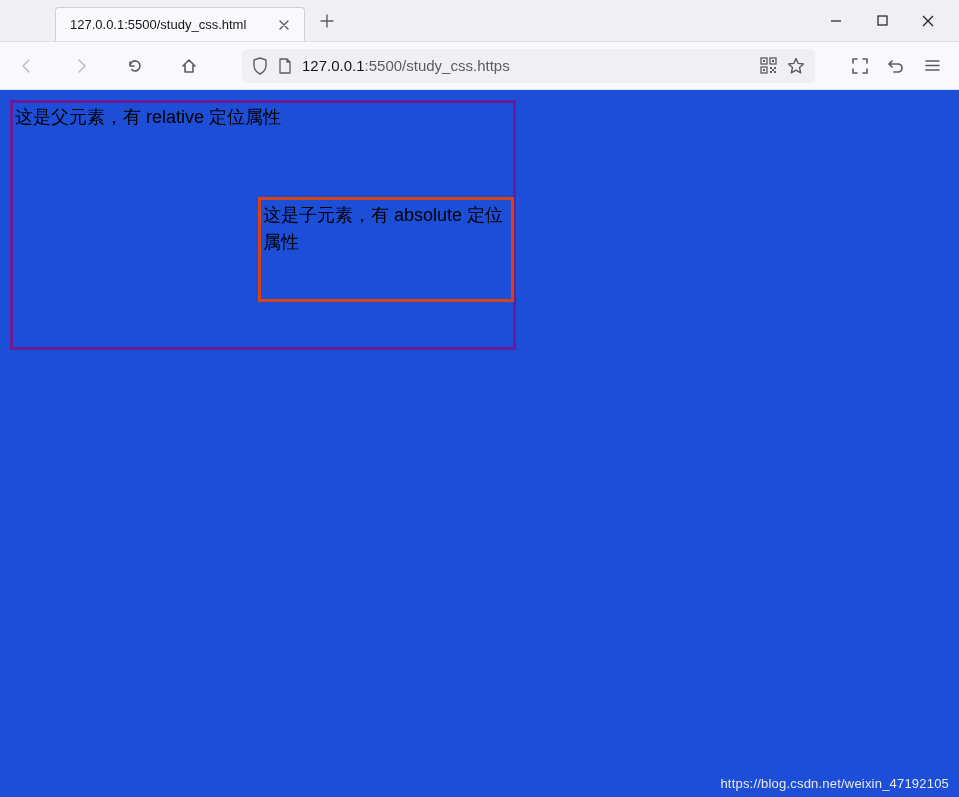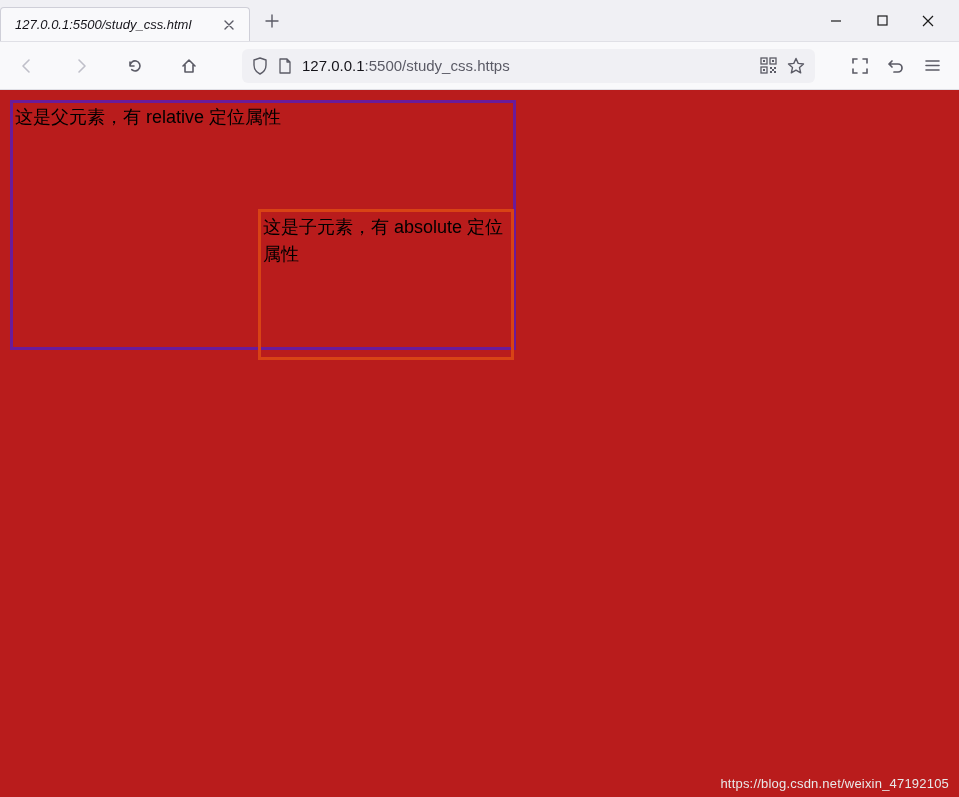--- a/index.html
+++ b/index.html
@@ -19,22 +19,22 @@
     .titlebar {
       height: 42px;
       background: #f0f0f4;
       display: flex;
       align-items: stretch;
       border-bottom: 1px solid #e0e0e6;
     }
     .tab-strip {
       display: flex;
       align-items: flex-end;
+      padding-left: 55px;
       flex: 1;
-      font-style: italic;
     }
     .tab {
       display: flex;
       align-items: center;
       background: #f9f9fb;
       border: 1px solid #cfcfd8;
       border-bottom: none;
       border-radius: 4px 4px 0 0;
       height: 34px;
       padding: 0 10px 0 14px;
@@ -144,21 +144,21 @@
       gap: 10px;
     }
     .right-actions {
       display: flex;
       align-items: center;
       gap: 2px;
     }
     
     .viewport {
       position: relative;
-      background: #b91c1c;
+      background: #1d4ed8;
       width: 100%;
       height: calc(797px - 42px - 48px);
       padding: 2px 0 0 0;
     }
     .parent-box {
       position: relative;
       border: 3px solid #6a1b9a;
       width: 506px;
       height: 250px;
       margin-left: 10px;
@@ -166,23 +166,23 @@
     }
     .parent-text {
       font-size: 18px;
       color: #000;
       padding: 2px 2px;
     }
     .child-box {
       position: absolute;
       border: 3px solid #d84315;
       width: 256px;
-      height: 151px;
+      height: 105px;
       left: 245px;
-      top: 106px;
+      top: 94px;
     }
     .child-text {
       font-size: 18px;
       color: #000;
       padding: 2px 2px;
       line-height: 1.5;
     }
     .watermark {
       position: absolute;
       bottom: 6px;

